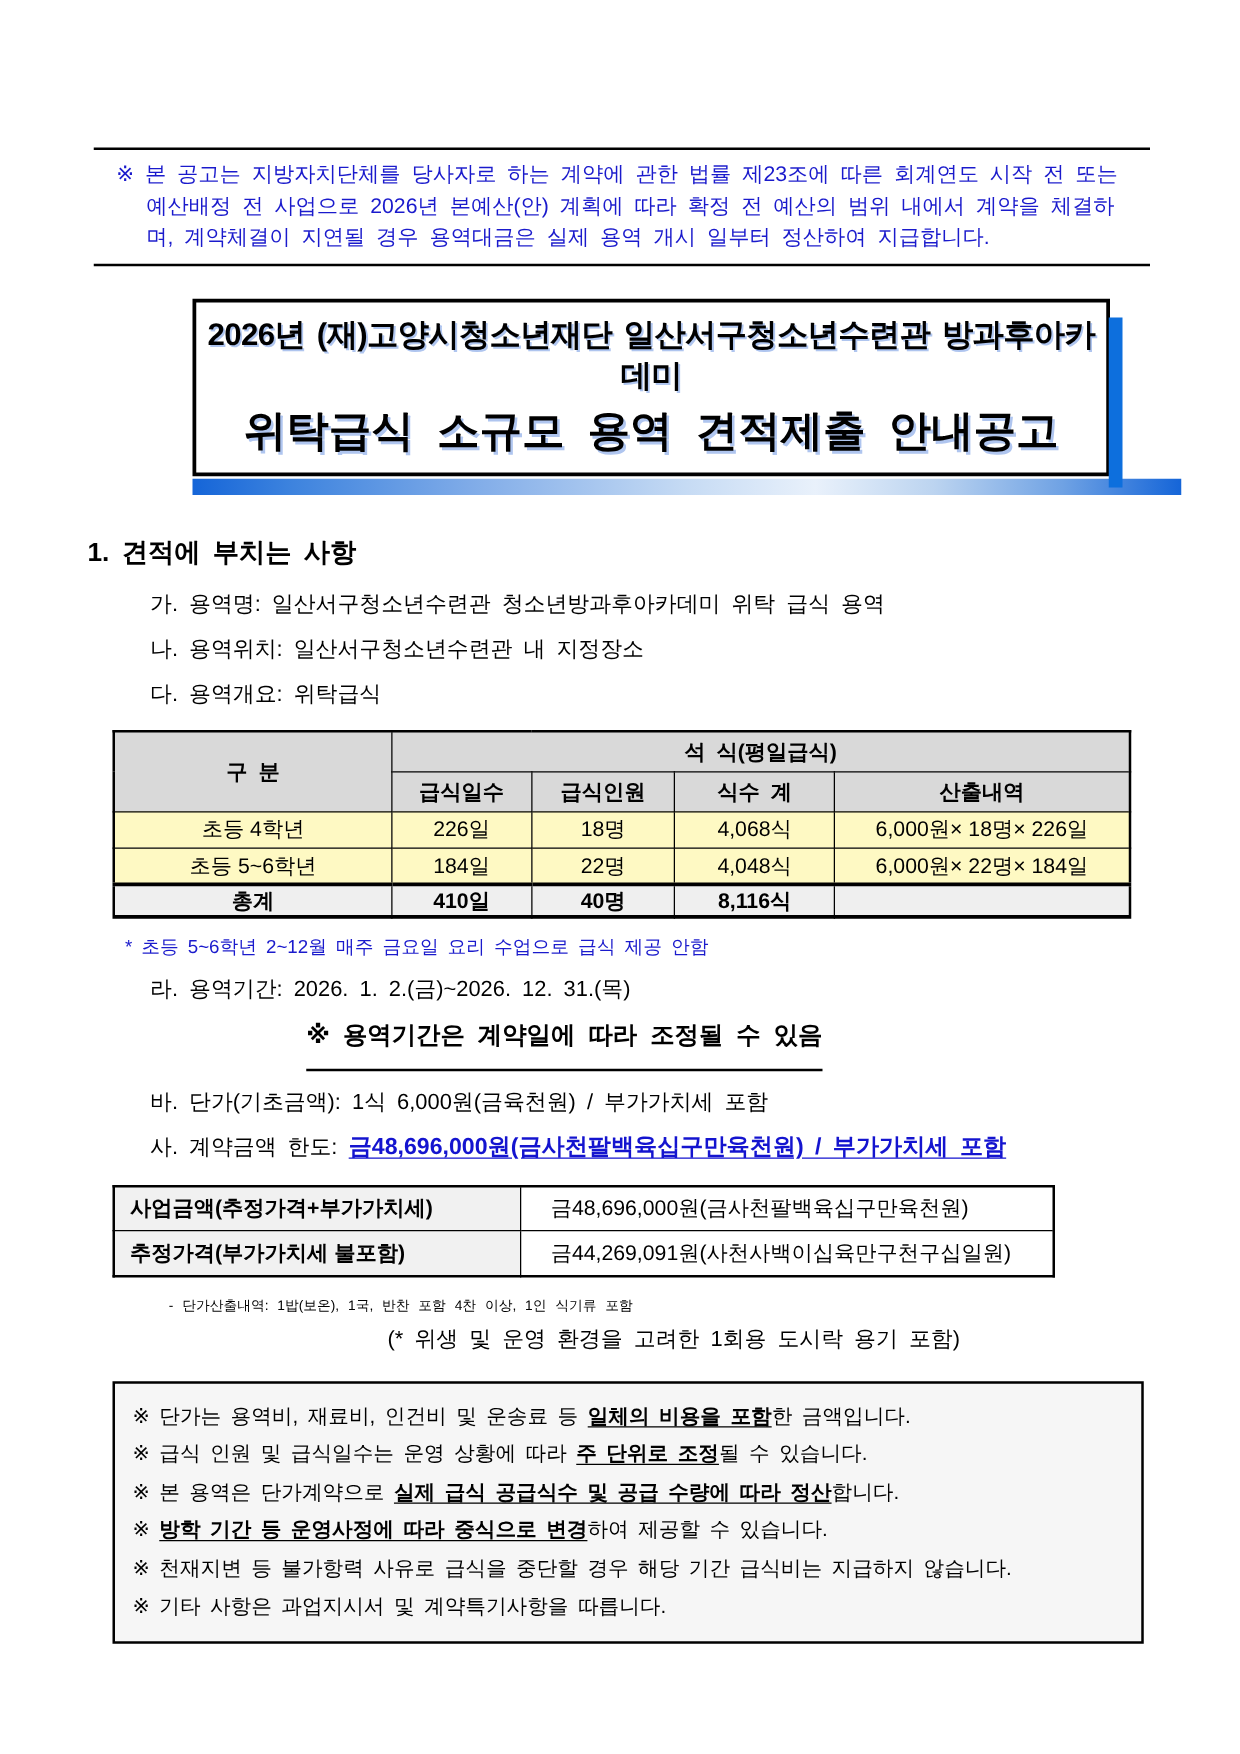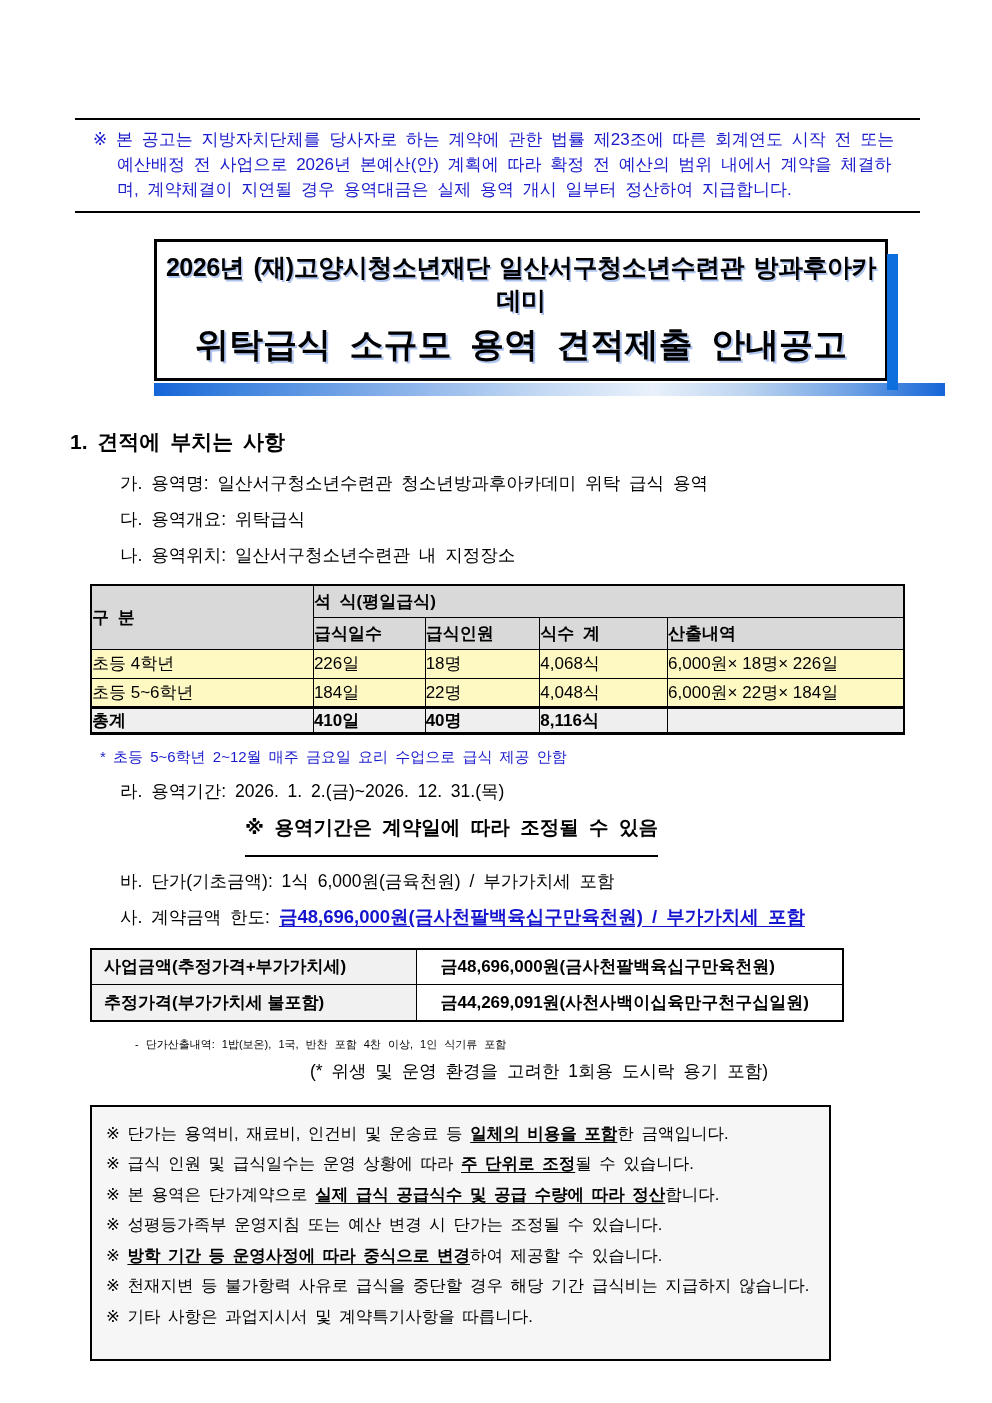--- a/index.html
+++ b/index.html
@@ -65,21 +65,21 @@
   .sec-heading { margin: 32px 0 0 70px; font-size: 21px; font-weight: bold; word-spacing: 4px; }
   .item { margin: 12px 0 0 120px; font-size: 17.5px; word-spacing: 4px; line-height: 24px; }
   .item.first { margin-top: 15px; }
 
   
   table { border-collapse: collapse; }
   .meal-table {
     margin: 17px 0 0 90px;
     width: 815px;
     font-size: 17px;
-    text-align: left;
+    text-align: center;
     border: 2px solid #000;
     border-bottom-width: 3px;
   }
   .meal-table th, .meal-table td { border: 1px solid #000; }
   .meal-table thead th { background: #d9d9d9; font-weight: bold; height: 32px; word-spacing: 4px; }
   .meal-table tbody td { height: 29px; background: #fef9c3; }
   .meal-table tr.total td {
     background: #efefef; font-weight: bold; height: 26px;
     border-top: 3px solid #000;
   }
@@ -102,36 +102,36 @@
     text-decoration: underline; text-underline-offset: 3px;
   }
 
   
   .amount-table {
     margin: 19px 0 0 90px;
     width: 754px;
     font-size: 17px;
     border: 2px solid #000;
   }
-  .amount-table td { border: 1px solid #000; height: 36px; font-weight: bold; }
+  .amount-table td { border: 1px solid #000; height: 36px; }
   .amount-table td.lbl {
     width: 325px; background: #f1f1f1; font-weight: bold; padding-left: 12px;
   }
   .amount-table td.val { padding-left: 24px; word-spacing: 1px; }
 
   .dash-line1 { margin: 15px 0 0 135px; font-size: 11px; word-spacing: 4px; }
   .dash-line2 { margin: 7px 0 0 310px; font-size: 17.5px; word-spacing: 4px; }
 
   
   .bottom-box {
     margin: 22px 0 0 90px;
-    width: 741px;
+    width: 825px;
     border: 2px solid #000;
     background: #f6f6f6;
-    padding: 11px 14px 28px 14px;
+    padding: 11px 14px 12px 14px;
   }
   .note-line { font-size: 16.5px; line-height: 30.5px; word-spacing: 3px; }
   .note-line .em { font-weight: bold; text-decoration: underline; text-underline-offset: 3px; }
 </style>
 </head>
 <body>
 
 <div>
 
   <div class="top-notice">
@@ -142,22 +142,22 @@
     <div class="title-box">
       <div class="title-line1">2026년 (재)고양시청소년재단 일산서구청소년수련관 방과후아카데미</div>
       <div class="title-line2">위탁급식 소규모 용역 견적제출 안내공고</div>
       <div class="title-shadow-right"></div>
     </div>
     <div class="title-gradient"></div>
   </div>
 
   <div class="sec-heading">1. 견적에 부치는 사항</div>
   <div class="item first">가. 용역명: 일산서구청소년수련관 청소년방과후아카데미 위탁 급식 용역</div>
+  <div class="item">나. 용역위치: 일산서구청소년수련관 내 지정장소</div>
   <div class="item">다. 용역개요: 위탁급식</div>
-  <div class="item">나. 용역위치: 일산서구청소년수련관 내 지정장소</div>
 
   <table class="meal-table">
     <colgroup>
       <col style="width:223px">
         <col style="width:112px">
         <col style="width:115px">
         <col style="width:128px">
         <col style="width:237px">
     </colgroup>
     <thead>
@@ -221,19 +221,18 @@
     </tbody>
   </table>
 
   <div class="dash-line1">- 단가산출내역: 1밥(보온), 1국, 반찬 포함 4찬 이상, 1인 식기류 포함</div>
   <div class="dash-line2">(* 위생 및 운영 환경을 고려한 1회용 도시락 용기 포함)</div>
 
   <div class="bottom-box">
     <div class="note-line"><span>※ 단가는 용역비, 재료비, 인건비 및 운송료 등 </span><span class="em">일체의 비용을 포함</span><span>한 금액입니다.</span></div>
     <div class="note-line"><span>※ 급식 인원 및 급식일수는 운영 상황에 따라 </span><span class="em">주 단위로 조정</span><span>될 수 있습니다.</span></div>
     <div class="note-line"><span>※ 본 용역은 단가계약으로 </span><span class="em">실제 급식 공급식수 및 공급 수량에 따라 정산</span><span>합니다.</span></div>
-    <div class="note-line"><span>※ 성평등가족부 운영지침 또는 예산 변경 시 단가는 조정될 수 있습니다.</span></div>
     <div class="note-line"><span>※ </span><span class="em">방학 기간 등 운영사정에 따라 중식으로 변경</span><span>하여 제공할 수 있습니다.</span></div>
     <div class="note-line"><span>※ 천재지변 등 불가항력 사유로 급식을 중단할 경우 해당 기간 급식비는 지급하지 않습니다.</span></div>
     <div class="note-line"><span>※ 기타 사항은 과업지시서 및 계약특기사항을 따릅니다.</span></div>
   </div>
 
 </div>
 
 </body></html>

